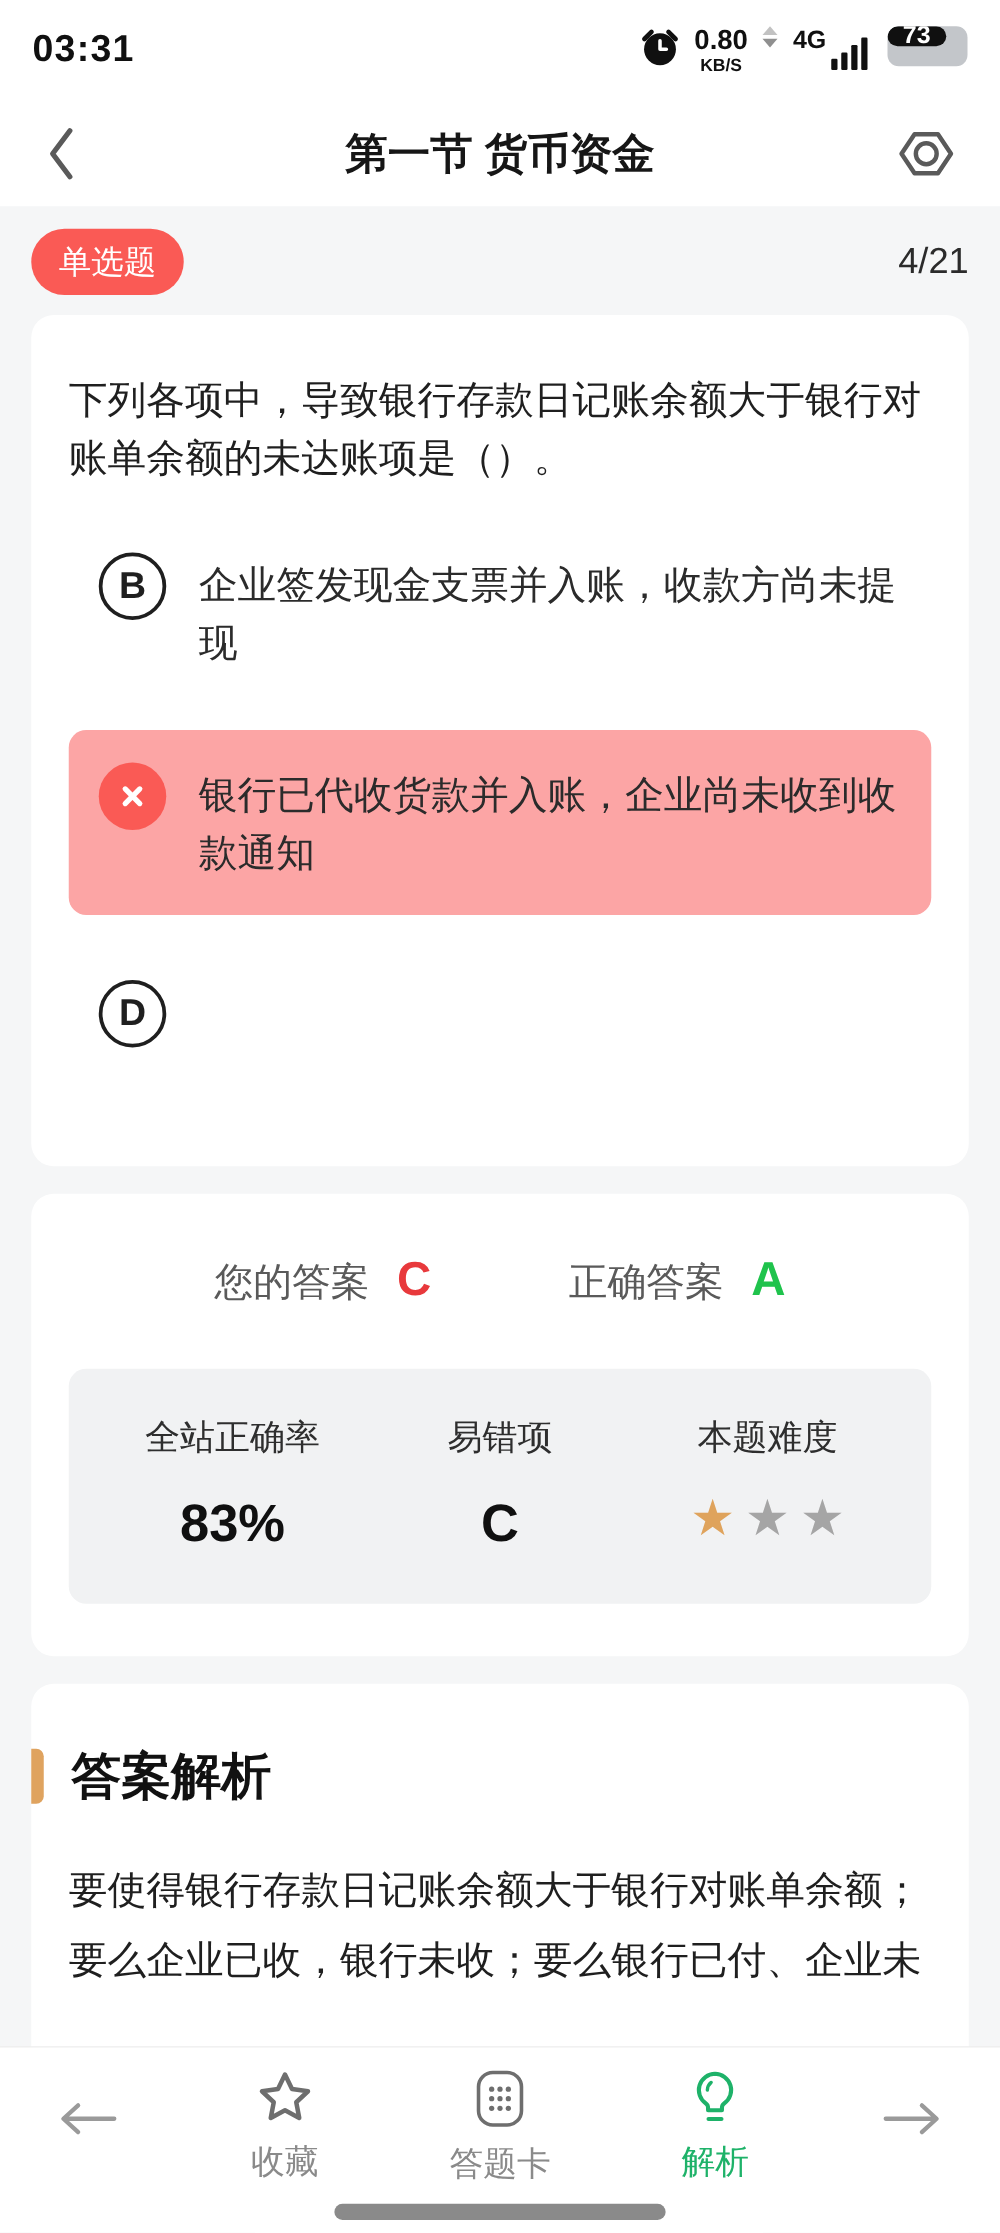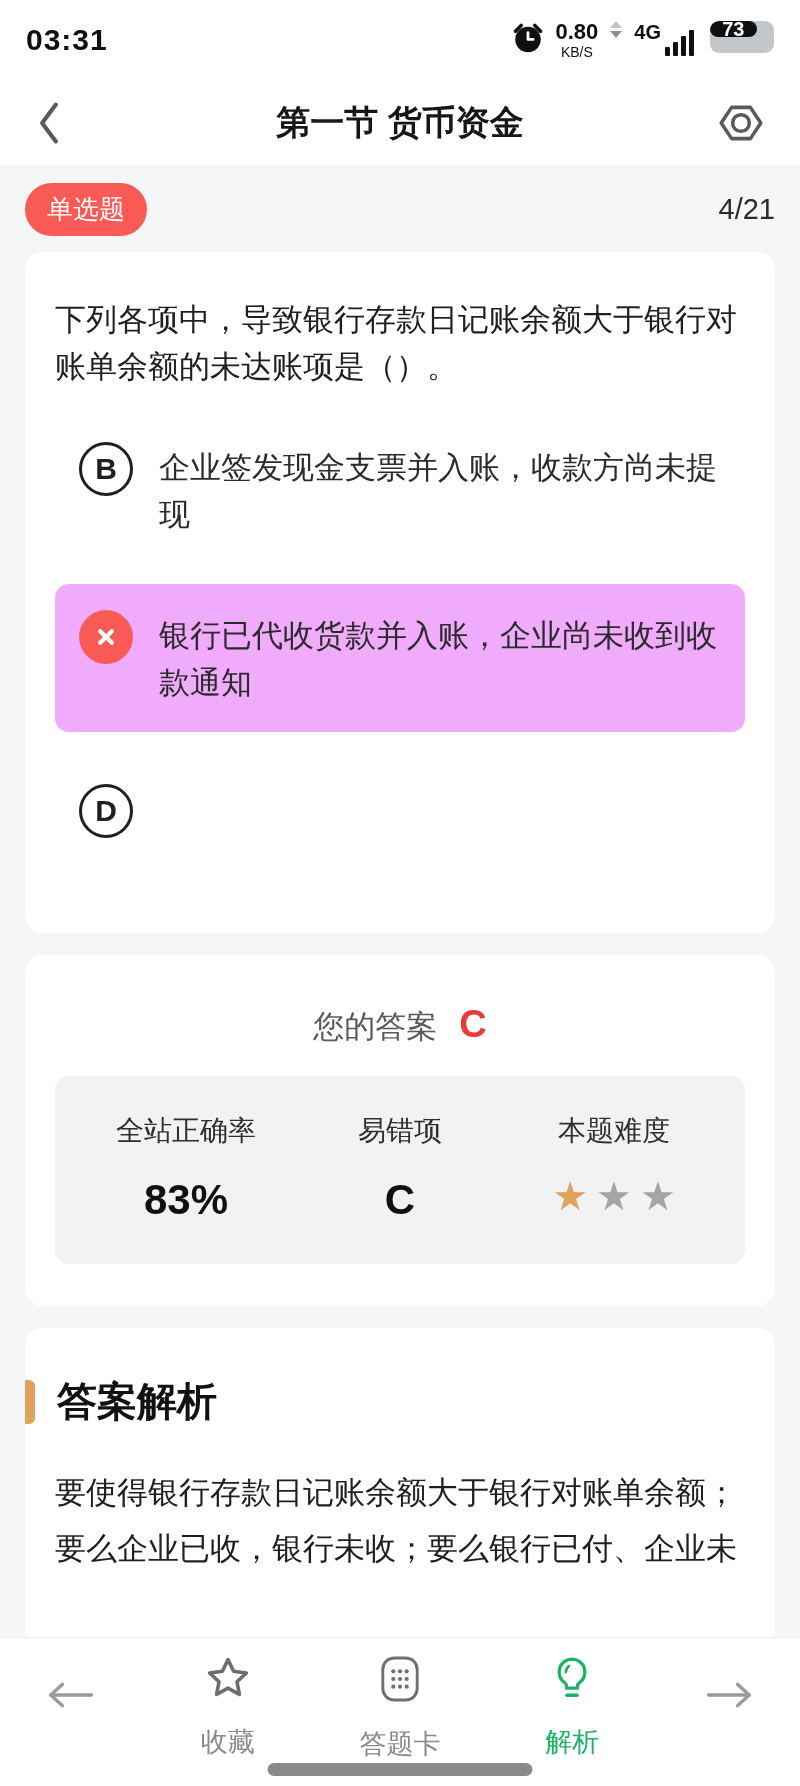--- a/index.html
+++ b/index.html
@@ -11,21 +11,21 @@
 
   
   .status-bar {
     height:80px; background:#fff; display:flex; align-items:center;
     justify-content:space-between; padding:0 26px;
   }
   .sb-time { font-size:30px; font-weight:700; color:#101010; letter-spacing:1px; }
   .sb-right { display:flex; align-items:flex-start; gap:10px; }
   .sb-speed { display:flex; flex-direction:column; align-items:center; line-height:1; }
   .sb-speed .v { font-size:22px; font-weight:700; color:#101010; }
-  .sb-speed .u { font-size:14px; font-weight:400; color:#101010; margin-top:2px; }
+  .sb-speed .u { font-size:14px; font-weight:700; color:#101010; margin-top:2px; }
   .sb-updown { display:flex; flex-direction:column; gap:3px; margin:0 2px; }
   .tri-up { width:0;height:0;border-left:6px solid transparent;border-right:6px solid transparent;border-bottom:7px solid #c2c2c2; }
   .tri-dn { width:0;height:0;border-left:6px solid transparent;border-right:6px solid transparent;border-top:7px solid #8f8f8f; }
   .sb-net { display:flex; align-items:flex-start; gap:4px; }
   .sb-4g { font-size:20px; font-weight:700; color:#101010; }
   .sb-bars { display:flex; align-items:flex-end; gap:3px; height:30px; margin-top:5px; }
   .sb-bars i { display:block; width:5px; background:#101010; border-radius:1px; }
   .b1{height:9px;} .b2{height:14px;} .b3{height:20px;} .b4{height:26px;}
   .battery {
     position:relative; width:64px; height:32px; border-radius:9px;
@@ -57,41 +57,41 @@
   }
   .progress { font-size:29px; color:#2b2b2b; }
 
   
   .card { background:#fff; border-radius:18px; margin:0 25px; }
   .question-card { padding:45px 30px 95px; }
   .question-text { font-size:31px; line-height:1.5; color:#1f1f1f; }
 
   .options { margin-top:10px; }
   .option { display:flex; align-items:flex-start; gap:26px; margin-top:52px; padding-left:24px; cursor:pointer; }
-  .option--wrong { background:#f0abfc; border-radius:14px; padding:26px 24px; margin-top:46px; }
+  .option--wrong { background:#fca5a5; border-radius:14px; padding:26px 24px; margin-top:46px; }
   .opt-icon {
     flex:0 0 54px; width:54px; height:54px; border-radius:50%;
     display:flex; align-items:center; justify-content:center;
   }
   .opt-icon.letter { border:3px solid #1f1f1f; font-size:30px; font-weight:700; color:#1f1f1f; }
   .opt-icon.correct { background:#21b05a; }
   .opt-icon.wrong { background:#fa5a55; }
   .opt-text { font-size:31px; line-height:1.5; color:#2b2b2b; padding-top:3px; flex:1; }
 
   .answer-card { margin-top:22px; padding:48px 30px 42px; }
   .answer-row { display:flex; justify-content:center; align-items:baseline; gap:36px; }
   .answer-group { display:flex; align-items:baseline; gap:22px; }
   .answer-group + .answer-group { margin-left:74px; }
   .answer-label { font-size:31px; color:#5a5a5a; }
   .answer-letter { font-size:38px; font-weight:700; }
   .answer-letter.mine { color:#e8393c; }
   .answer-letter.right { color:#1fc34c; }
 
   .stats-box {
-    margin-top:28px; background:#f1f2f3; border-radius:14px;
+    margin-top:48px; background:#f1f2f3; border-radius:14px;
     display:flex; padding:36px 24px 40px;
   }
   .stat-col { flex:1; display:flex; flex-direction:column; align-items:center; gap:26px; }
   .stat-label { font-size:28px; color:#2e2e2e; }
   .stat-value { font-size:42px; font-weight:600; color:#101010; }
   .stars { display:flex; gap:8px; font-size:40px; line-height:1; }
   .star.filled { color:#dfa35c; }
   .star.empty { color:#a5a5a5; }
 
   .analysis-card { margin-top:22px; padding:46px 0 260px; border-radius:18px 18px 0 0; }
@@ -103,21 +103,21 @@
   
   .bottom-nav {
     position:fixed; left:0; bottom:0; width:800px; height:148px;
     background:#fff; box-shadow:0 -1px 0 #ededed;
   }
   .nav-items {
     display:flex; justify-content:space-between; align-items:flex-start;
     padding:16px 44px 0;
   }
   .nav-arrow { margin-top:26px; cursor:pointer; }
-  .nav-tab { display:flex; flex-direction:column; align-items:center; gap:18px; cursor:pointer; }
+  .nav-tab { display:flex; flex-direction:column; align-items:center; gap:4px; cursor:pointer; }
   .nav-label { font-size:27px; color:#8a8a8a; }
   .nav-tab--active .nav-label { color:#1eb269; }
   .home-indicator {
     position:absolute; left:50%; transform:translateX(-50%); bottom:10px;
     width:265px; height:13px; border-radius:7px; background:#8a8a8a; cursor:pointer;
   }
 </style>
 </head>
 <body>
 
@@ -197,20 +197,24 @@
     </div>
   </div>
 </div>
 
 <div class="card answer-card">
   <div class="answer-row">
     <div class="answer-group">
       <span class="answer-label">您的答案</span>
       <span class="answer-letter mine">C</span>
     </div>
+    <div class="answer-group">
+      <span class="answer-label">正确答案</span>
+      <span class="answer-letter right">A</span>
+    </div>
   </div>
   <div class="stats-box">
     <div class="stat-col">
       <span class="stat-label">全站正确率</span>
       <span class="stat-value">83%</span>
     </div>
     <div class="stat-col">
       <span class="stat-label">易错项</span>
       <span class="stat-value">C</span>
     </div>

